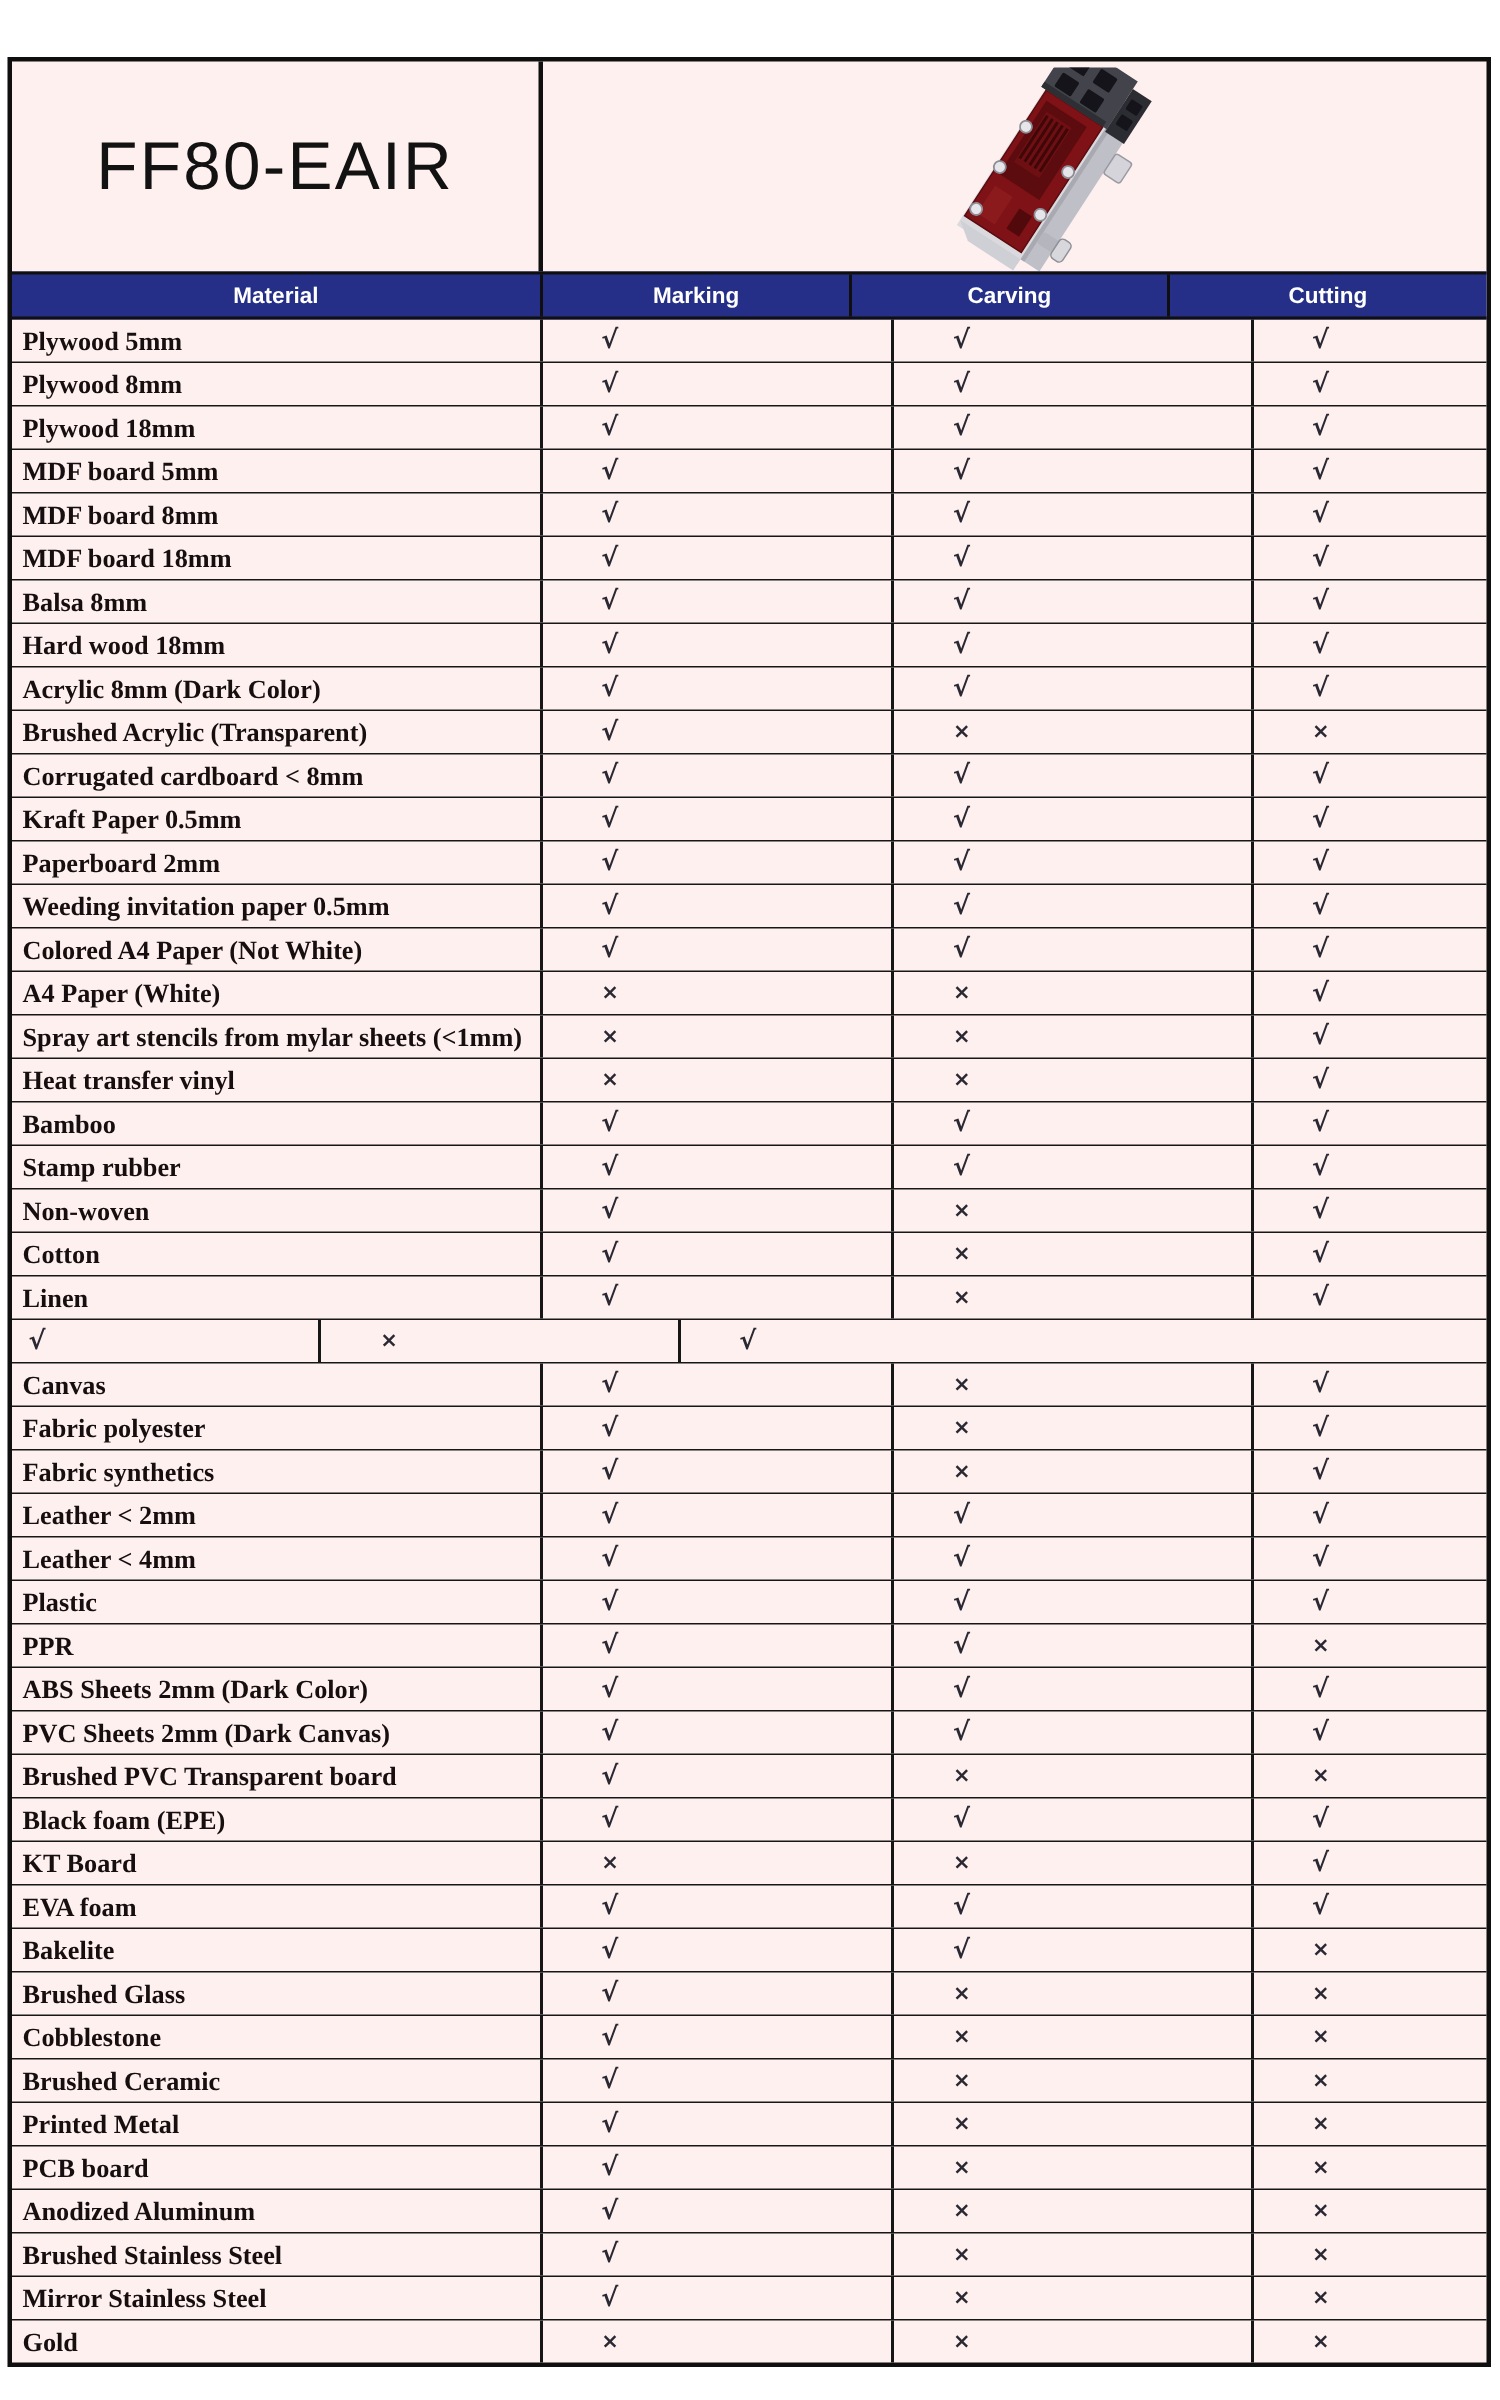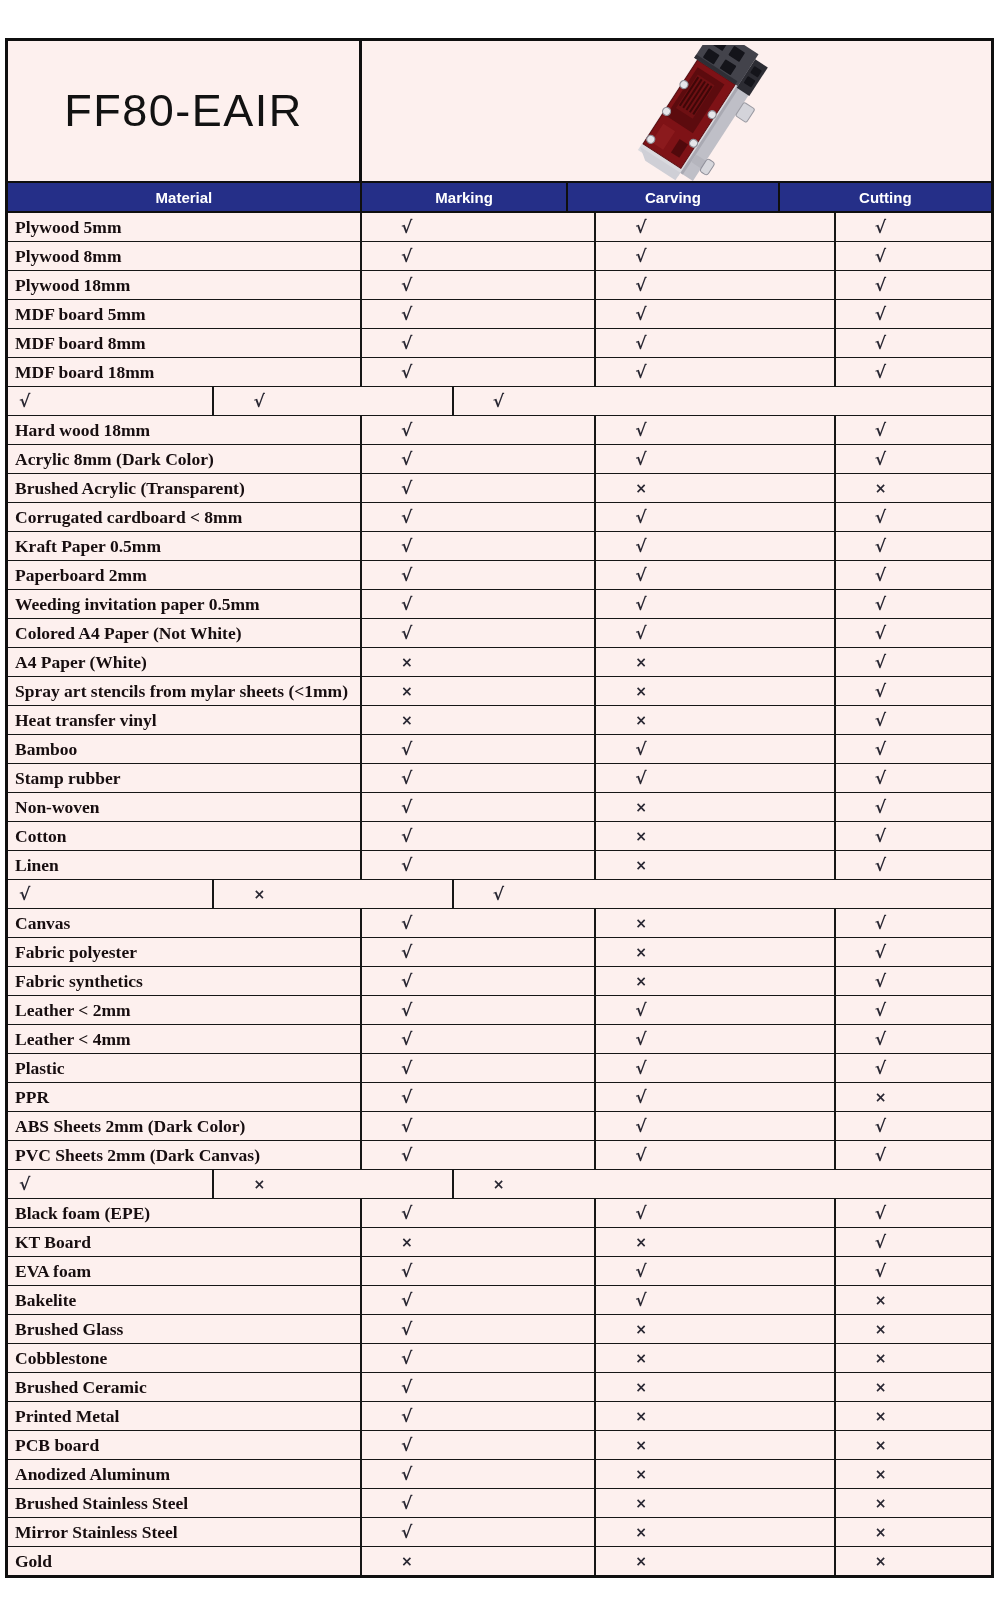--- a/index.html
+++ b/index.html
@@ -146,20 +146,21 @@
           <div class="cell c2 cell-mark mark-check">√</div>
           <div class="cell c3 cell-mark mark-check">√</div>
         </div>
         <div class="row">
           <div class="cell c0 cell-material">MDF board 18mm</div>
           <div class="cell c1 cell-mark mark-check">√</div>
           <div class="cell c2 cell-mark mark-check">√</div>
           <div class="cell c3 cell-mark mark-check">√</div>
         </div>
         <div class="row">
+          <div class="cell c0 cell-material">Balsa 8mm</div>
           <div class="cell c1 cell-mark mark-check">√</div>
           <div class="cell c2 cell-mark mark-check">√</div>
           <div class="cell c3 cell-mark mark-check">√</div>
         </div>
         <div class="row">
           <div class="cell c0 cell-material">Hard wood 18mm</div>
           <div class="cell c1 cell-mark mark-check">√</div>
           <div class="cell c2 cell-mark mark-check">√</div>
           <div class="cell c3 cell-mark mark-check">√</div>
         </div>
@@ -306,20 +307,21 @@
           <div class="cell c2 cell-mark mark-check">√</div>
           <div class="cell c3 cell-mark mark-check">√</div>
         </div>
         <div class="row">
           <div class="cell c0 cell-material">PVC Sheets 2mm (Dark Canvas)</div>
           <div class="cell c1 cell-mark mark-check">√</div>
           <div class="cell c2 cell-mark mark-check">√</div>
           <div class="cell c3 cell-mark mark-check">√</div>
         </div>
         <div class="row">
+          <div class="cell c0 cell-material">Brushed PVC Transparent board</div>
           <div class="cell c1 cell-mark mark-check">√</div>
           <div class="cell c2 cell-mark mark-cross">×</div>
           <div class="cell c3 cell-mark mark-cross">×</div>
         </div>
         <div class="row">
           <div class="cell c0 cell-material">Black foam (EPE)</div>
           <div class="cell c1 cell-mark mark-check">√</div>
           <div class="cell c2 cell-mark mark-check">√</div>
           <div class="cell c3 cell-mark mark-check">√</div>
         </div>

